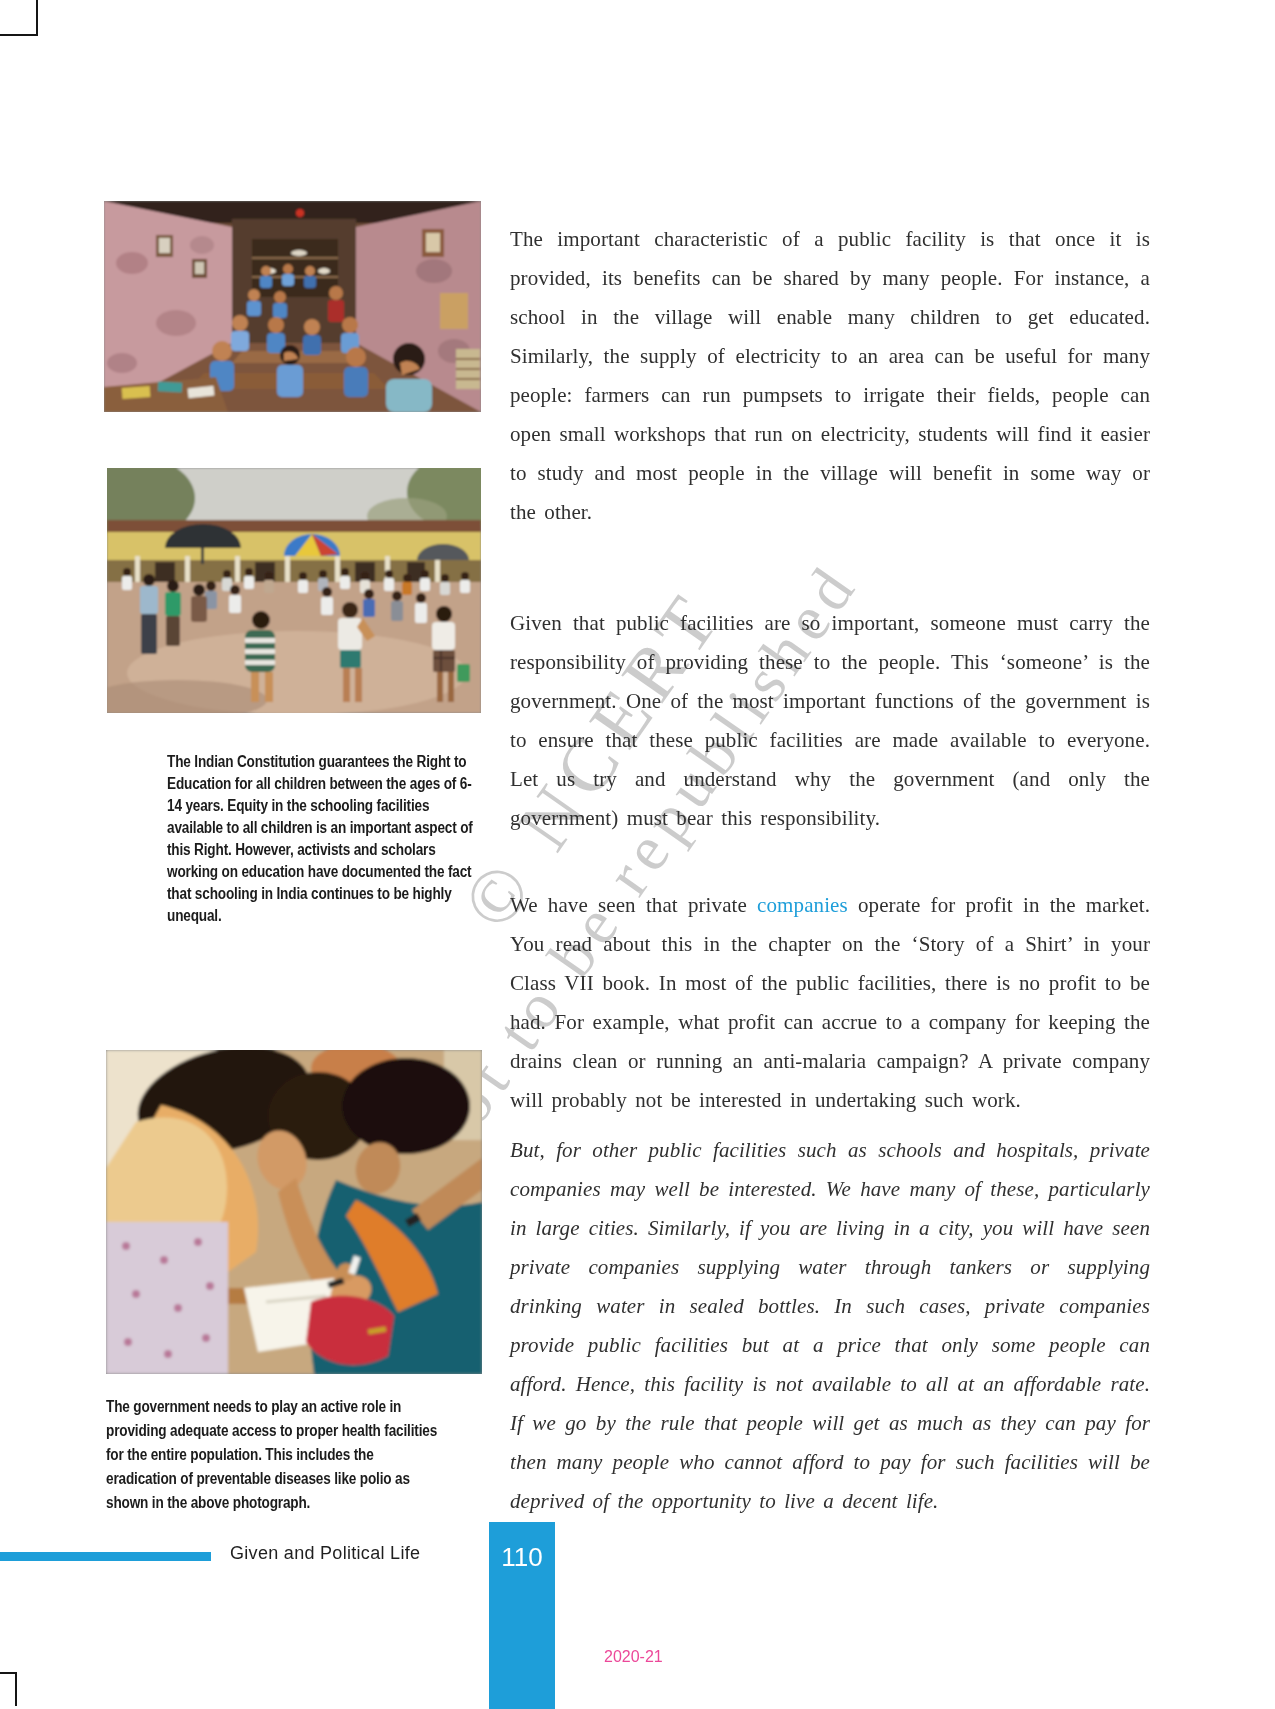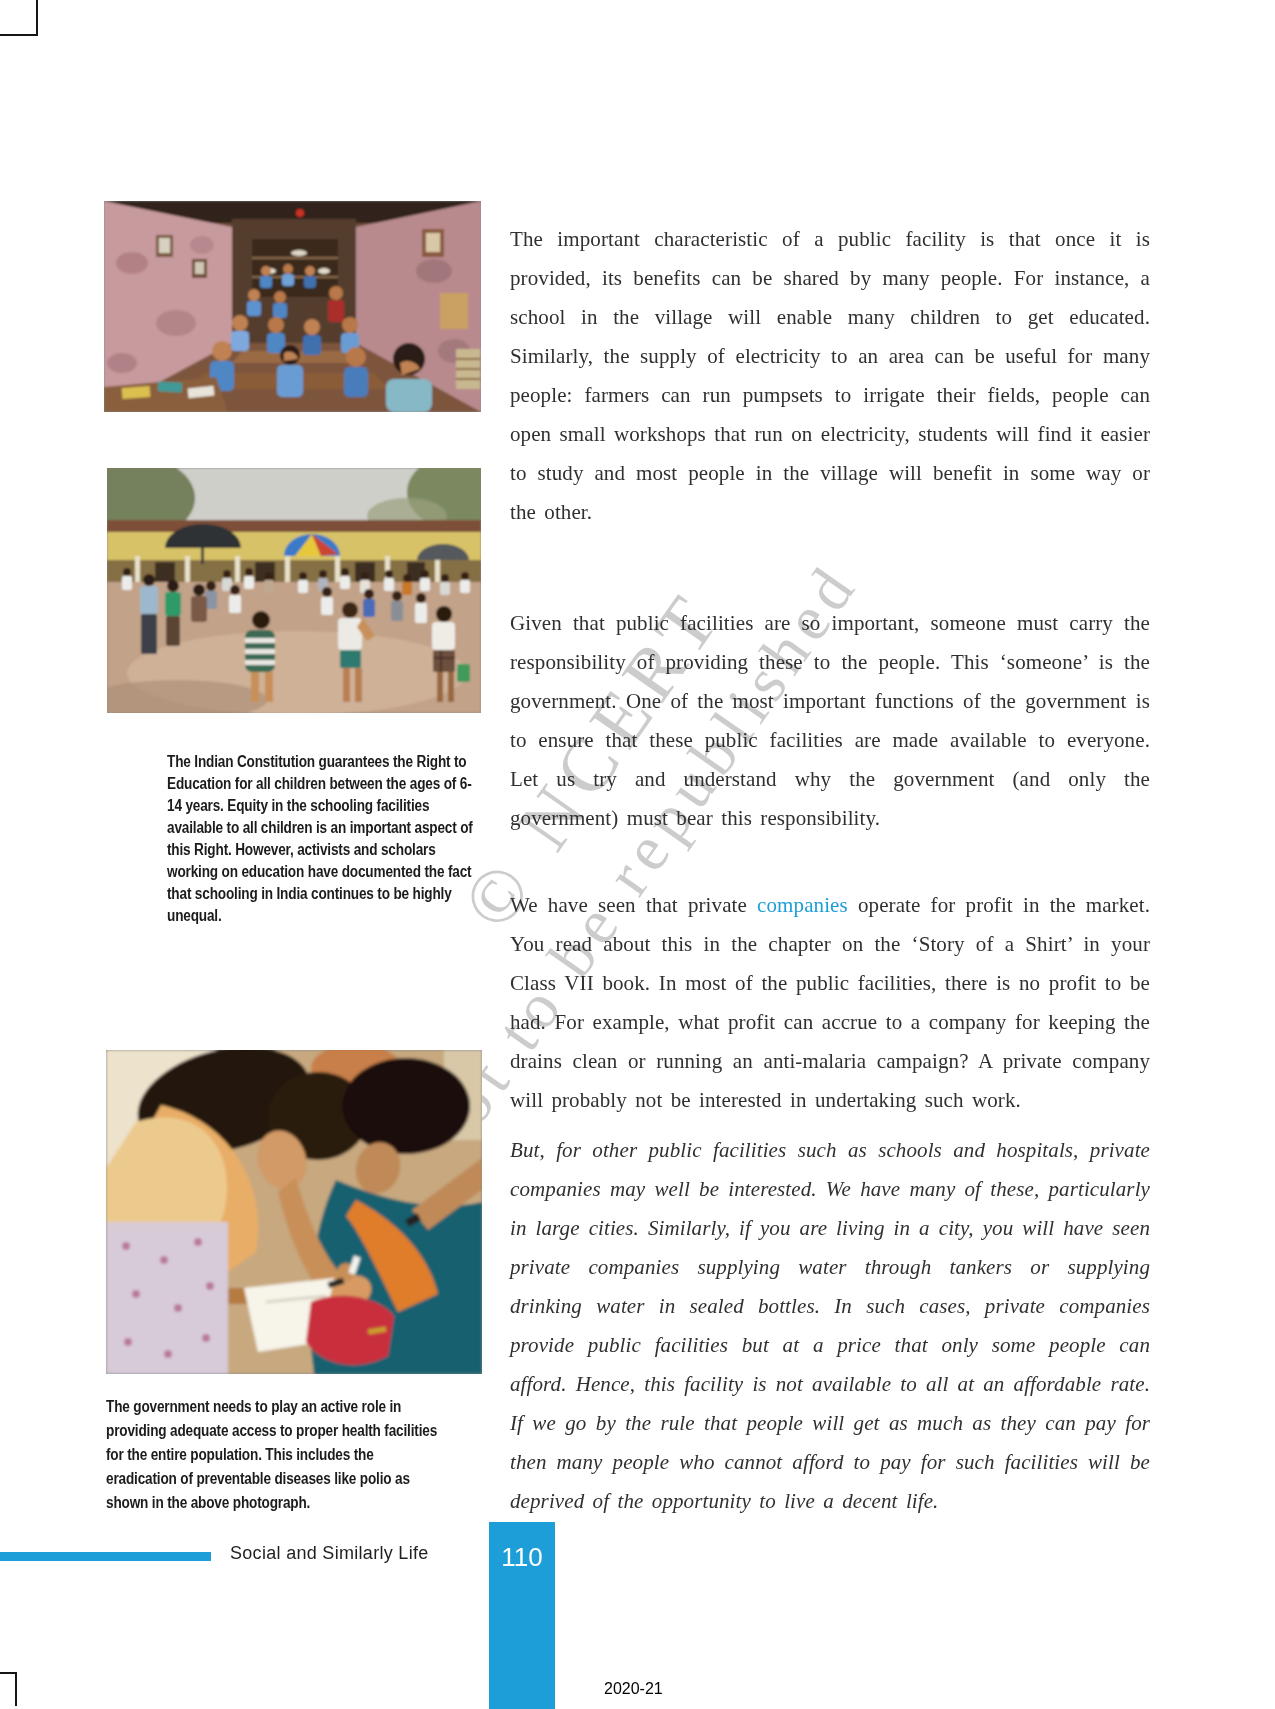--- a/index.html
+++ b/index.html
@@ -54,21 +54,21 @@
   .footer-rule  { position:absolute; left:0; top:1552px; width:211px; height:9px;
                   background:var(--accent); z-index:2; }
   .footer-title { position:absolute; left:230px; top:1543px; z-index:2;
                   font-family:"Liberation Sans", sans-serif; font-size:18px;
                   color:#1f1f1f; letter-spacing:0.3px; }
   .page-badge   { position:absolute; left:489px; top:1522px; width:66px; height:187px;
                   background:var(--accent); z-index:2; box-sizing:border-box;
                   padding-top:20px; text-align:center; color:#ffffff;
                   font-family:"Liberation Sans", sans-serif; font-size:26px; }
   .edition-year { position:absolute; left:604px; top:1648px; z-index:2;
-                  font-family:"Liberation Sans", sans-serif; font-size:16px; color:#000000;margin-top:32px; }
+                  font-family:"Liberation Sans", sans-serif; font-size:16px; color:#ec4899; }
 </style>
 </head>
 <body>
 
 <div class="page">
 
   <div class="crop-tl"></div>
   <div class="crop-bl"></div>
 
   <div class="wm wm-a">© NCERT</div>
@@ -323,17 +323,17 @@
   <p class="body-par" id="par-intro">The important characteristic of a public facility is that once it is provided, its benefits can be shared by many people. For instance, a school in the village will enable many children to get educated. Similarly, the supply of electricity to an area can be useful for many people: farmers can run pumpsets to irrigate their fields, people can open small workshops that run on electricity, students will find it easier to study and most people in the village will benefit in some way or the other.</p>
 
 
   <p class="body-par" id="par-government">Given that public facilities are so important, someone must carry the responsibility of providing these to the people. This ‘someone’ is the government. One of the most important functions of the government is to ensure that these public facilities are made available to everyone. Let us try and understand why the government (and only the government) must bear this responsibility.</p>
 
   <p class="body-par" id="par-private"><span>We have seen that private </span><span class="keyword-link">companies</span><span> operate for profit in the market. You read about this in the chapter on the ‘Story of a Shirt’ in your Class VII book. In most of the public facilities, there is no profit to be had. For example, what profit can accrue to a company for keeping the drains clean or running an anti-malaria campaign? A private company will probably not be interested in undertaking such work.</span></p>
 
   <p class="body-par" id="par-afford">But, for other public facilities such as schools and hospitals, private companies may well be interested. We have many of these, particularly in large cities. Similarly, if you are living in a city, you will have seen private companies supplying water through tankers or supplying drinking water in sealed bottles. In such cases, private companies provide public facilities but at a price that only some people can afford. Hence, this facility is not available to all at an affordable rate. If we go by the rule that people will get as much as they can pay for then many people who cannot afford to pay for such facilities will be deprived of the opportunity to live a decent life.</p>
 
   <div class="footer-rule"></div>
-  <div class="footer-title">Social and Similarly Life</div>
+  <div class="footer-title">Given and Political Life</div>
   <div class="page-badge">110</div>
   <div class="edition-year">2020-21</div>
 
 </div>
 
 </body></html>

